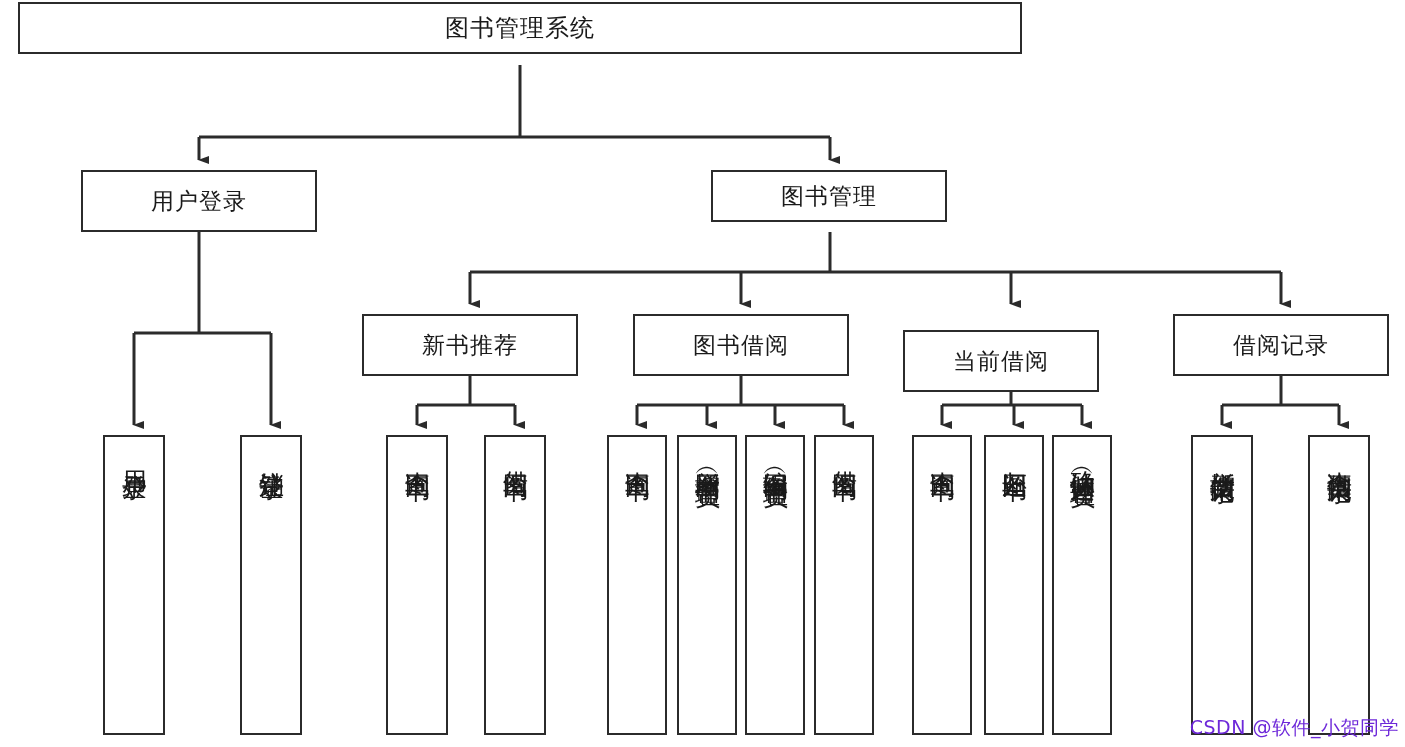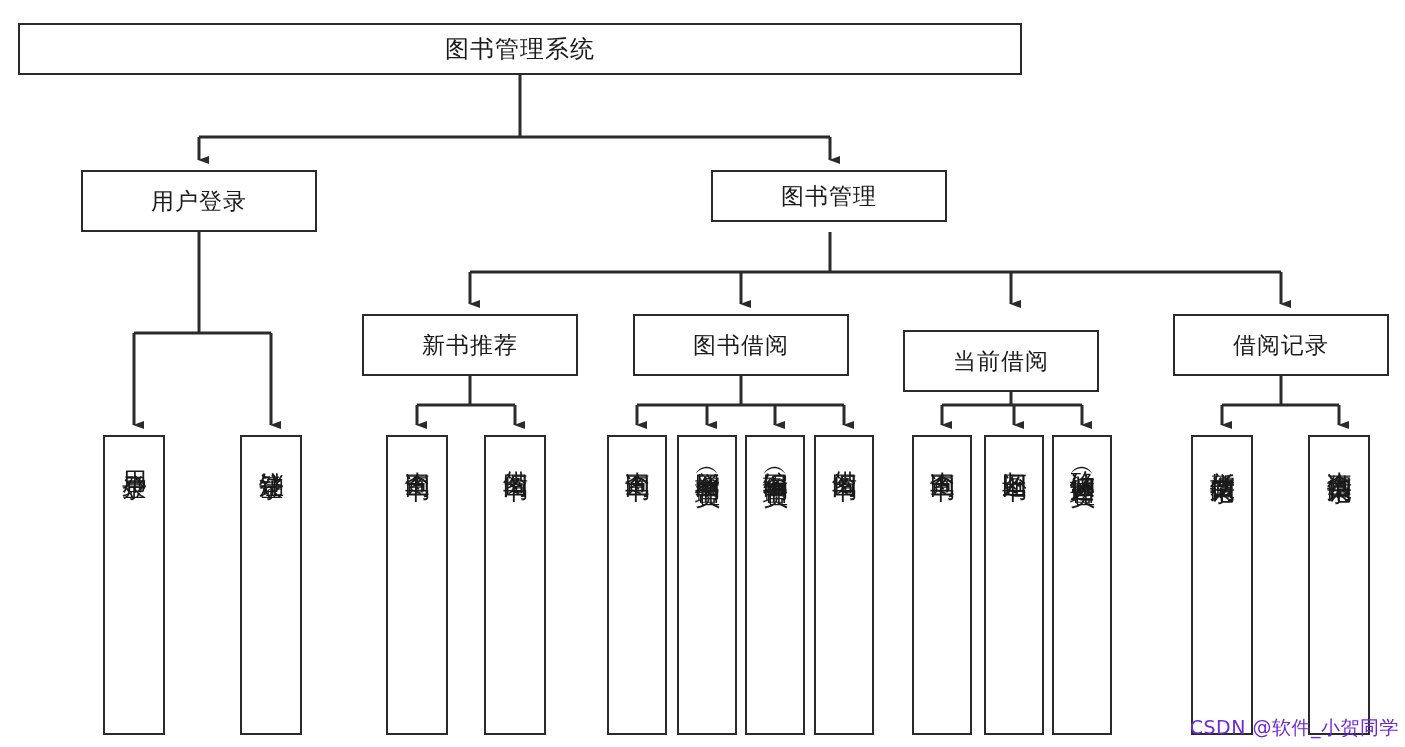--- a/index.html
+++ b/index.html
@@ -123,21 +123,21 @@
     </g>
 
     <g stroke="#2b2b2b" stroke-width="3" fill="none">
       <path d="M1281,376 L1281,405"></path>
       <path d="M1222,405 L1339,405"></path>
       <path d="M1222,405 L1222,425" marker-end="url(#arrow)"></path>
       <path d="M1339,405 L1339,425" marker-end="url(#arrow)"></path>
     </g>
   </svg>
 
-  <div class="node node-root" style="left:18px; top:23px; width:1004px; height:52px;">
+  <div class="node node-root" style="left:18px; top:2px; width:1004px; height:52px;">
     <span class="node-h">图书管理系统</span>
   </div>
 
   <div class="node" style="left:81px; top:170px; width:236px; height:62px;">
     <span class="node-h">用户登录</span>
   </div>
   <div class="node" style="left:711px; top:170px; width:236px; height:52px;">
     <span class="node-h">图书管理</span>
   </div>
 

